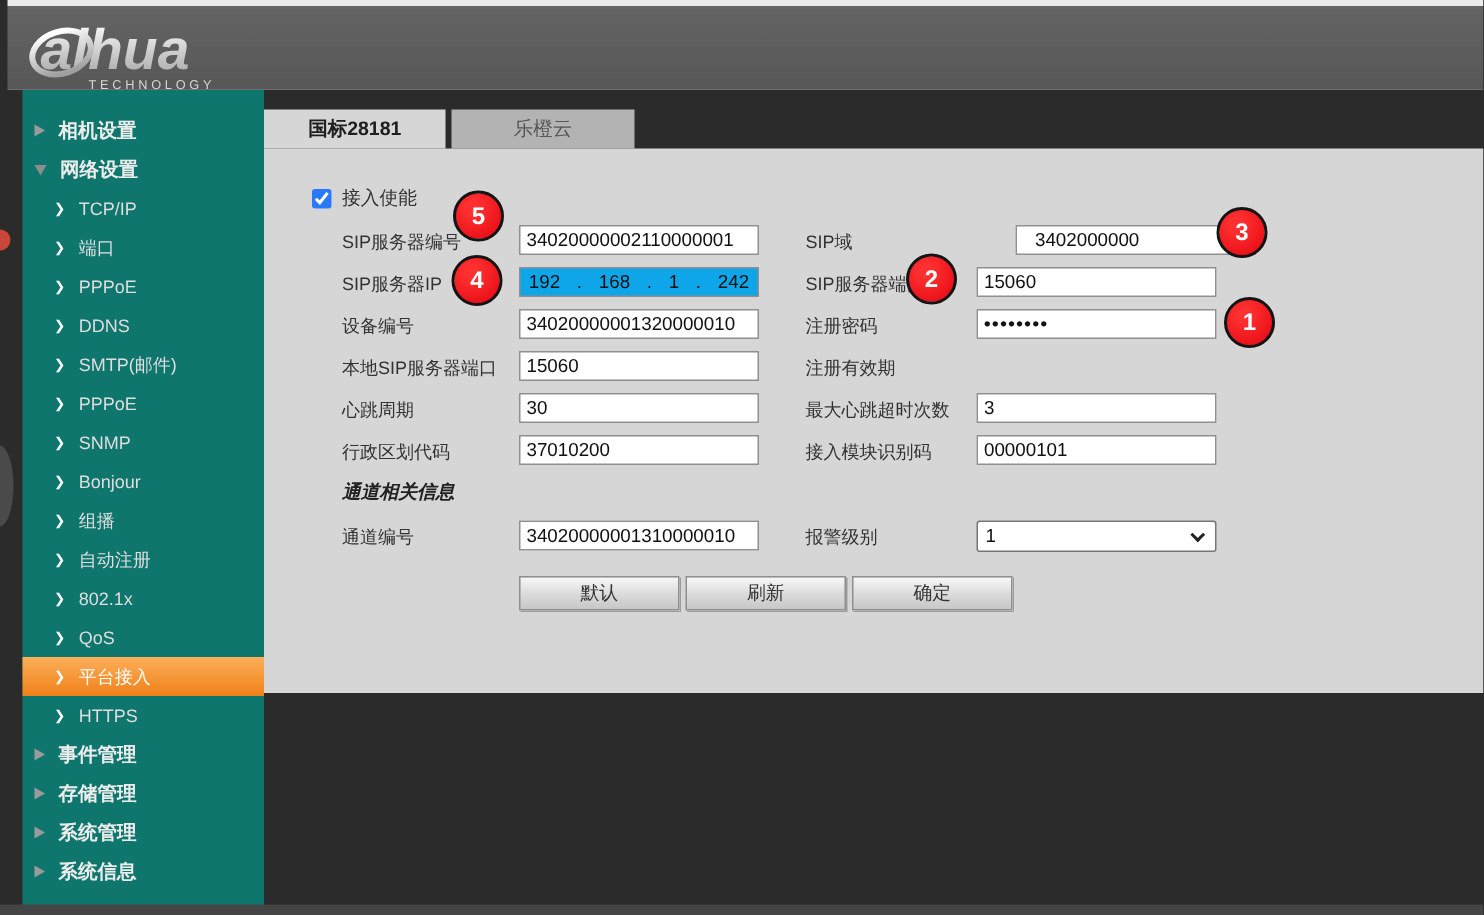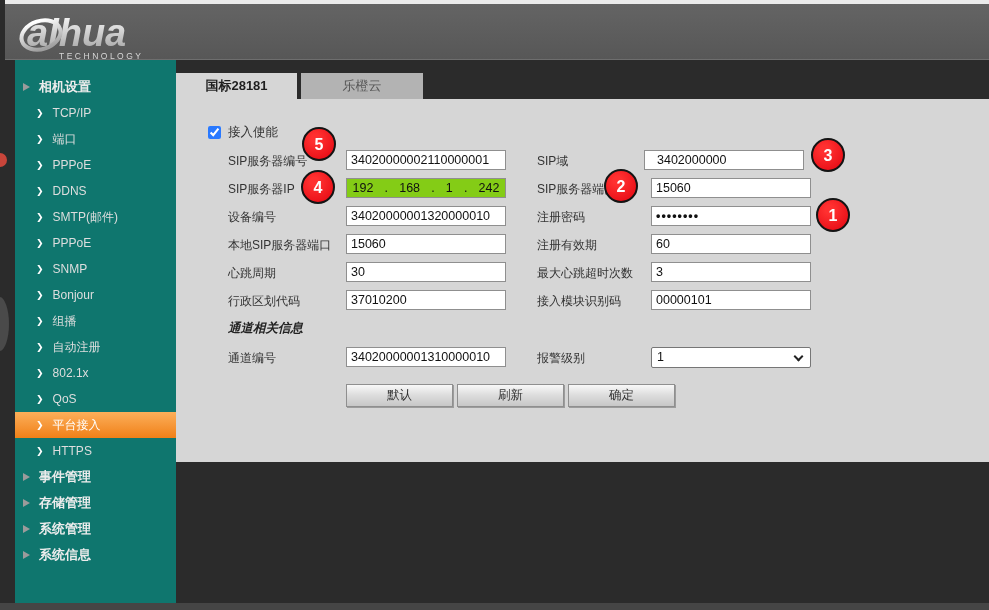--- a/index.html
+++ b/index.html
@@ -44,21 +44,21 @@
   
   .panel { position:absolute; left:176px; top:99px; width:813px; height:363px; background:#d6d6d6; }
   .panel .lab { position:absolute; font-size:12px; color:#333; white-space:nowrap; }
   .panel input[type=text] { position:absolute; width:160px; height:20px; border:1px solid #8f8f8f;
          background:#fff; font-size:12.5px; padding:0 4px; color:#111;
          font-family:"Liberation Sans","DejaVu Sans",sans-serif; }
   .chkrow { position:absolute; left:32px; top:25px; display:flex; align-items:center; }
   .chkrow input { width:13px; height:13px; accent-color:#2979ff; }
   .chkrow span { margin-left:7px; font-size:12.5px; color:#333; }
 
-  .ipbox { position:absolute; left:170px; top:79px; width:160px; height:20px; background:#84cc16;
+  .ipbox { position:absolute; left:170px; top:79px; width:160px; height:20px; background:#0ea5e9;
            border:1px solid #8f8f8f; display:flex; align-items:center;
            justify-content:space-around; font-size:12.5px; color:#111; }
   .pwd { letter-spacing:1px; font-weight:bold; }
 
   .section-title { position:absolute; left:52px; top:221px; font-size:12.5px; font-weight:bold; color:#222;font-style:italic; }
 
   .selectbox { position:absolute; left:475px; top:248px; width:160px; height:21px; background:#fff;
                border:1px solid #767676; border-radius:2px; font-size:12.5px; color:#111;
                line-height:19px; padding-left:5px; cursor:pointer; }
   .selectbox .sel-chev { position:absolute; right:8px; top:5px; width:7px; height:7px;
@@ -103,20 +103,24 @@
 </div>
 
 <div class="red-dot"></div>
 <div class="edge-handle"></div>
 
 <div class="sidebar">
   <div class="side-item side-group">
     <span class="tri-right"></span>
     <span class="lbl">相机设置</span>
   </div>
+  <div class="side-item side-group">
+    <span class="tri-down"></span>
+    <span class="lbl">网络设置</span>
+  </div>
   <div class="side-item side-sub">
     <span class="chev"></span>
     <span class="lbl">TCP/IP</span>
   </div>
   <div class="side-item side-sub">
     <span class="chev"></span>
     <span class="lbl">端口</span>
   </div>
   <div class="side-item side-sub">
     <span class="chev"></span>
@@ -216,30 +220,29 @@
   <span class="lab" style="left:52px; top:138px;">本地SIP服务器端口</span>
   <input type="text" style="left: 170px; top: 135px;" value="15060">
 
   <span class="lab" style="left:52px; top:166px;">心跳周期</span>
   <input type="text" style="left: 170px; top: 163px;" value="30">
 
   <span class="lab" style="left:52px; top:194px;">行政区划代码</span>
   <input type="text" style="left: 170px; top: 191px;" value="37010200">
 
   <span class="lab" style="left:361px; top:54px;">SIP域</span>
-  <input type="text" style="left: 468px; top: 51px; padding-left: 12px;" value="3402000000">
+  <input type="text" style="left: 501px; top: 51px; padding-left: 12px;" value="3402000000">
 
   <span class="lab" style="left:361px; top:82px;">SIP服务器端口</span>
   <input type="text" style="left: 475px; top: 79px;" value="15060">
 
   <span class="lab" style="left:361px; top:110px;">注册密码</span>
   <input type="text" class="pwd" style="left: 475px; top: 107px;" value="••••••••">
 
   <span class="lab" style="left:361px; top:138px;">注册有效期</span>
-  <input type="text" style="left: 475px; top: 135px;" value="60">
 
   <span class="lab" style="left:361px; top:166px;">最大心跳超时次数</span>
   <input type="text" style="left: 475px; top: 163px;" value="3">
 
   <span class="lab" style="left:361px; top:194px;">接入模块识别码</span>
   <input type="text" style="left: 475px; top: 191px;" value="00000101">
 
   <div class="section-title">通道相关信息</div>
 
   <span class="lab" style="left:52px; top:251px;">通道编号</span>

